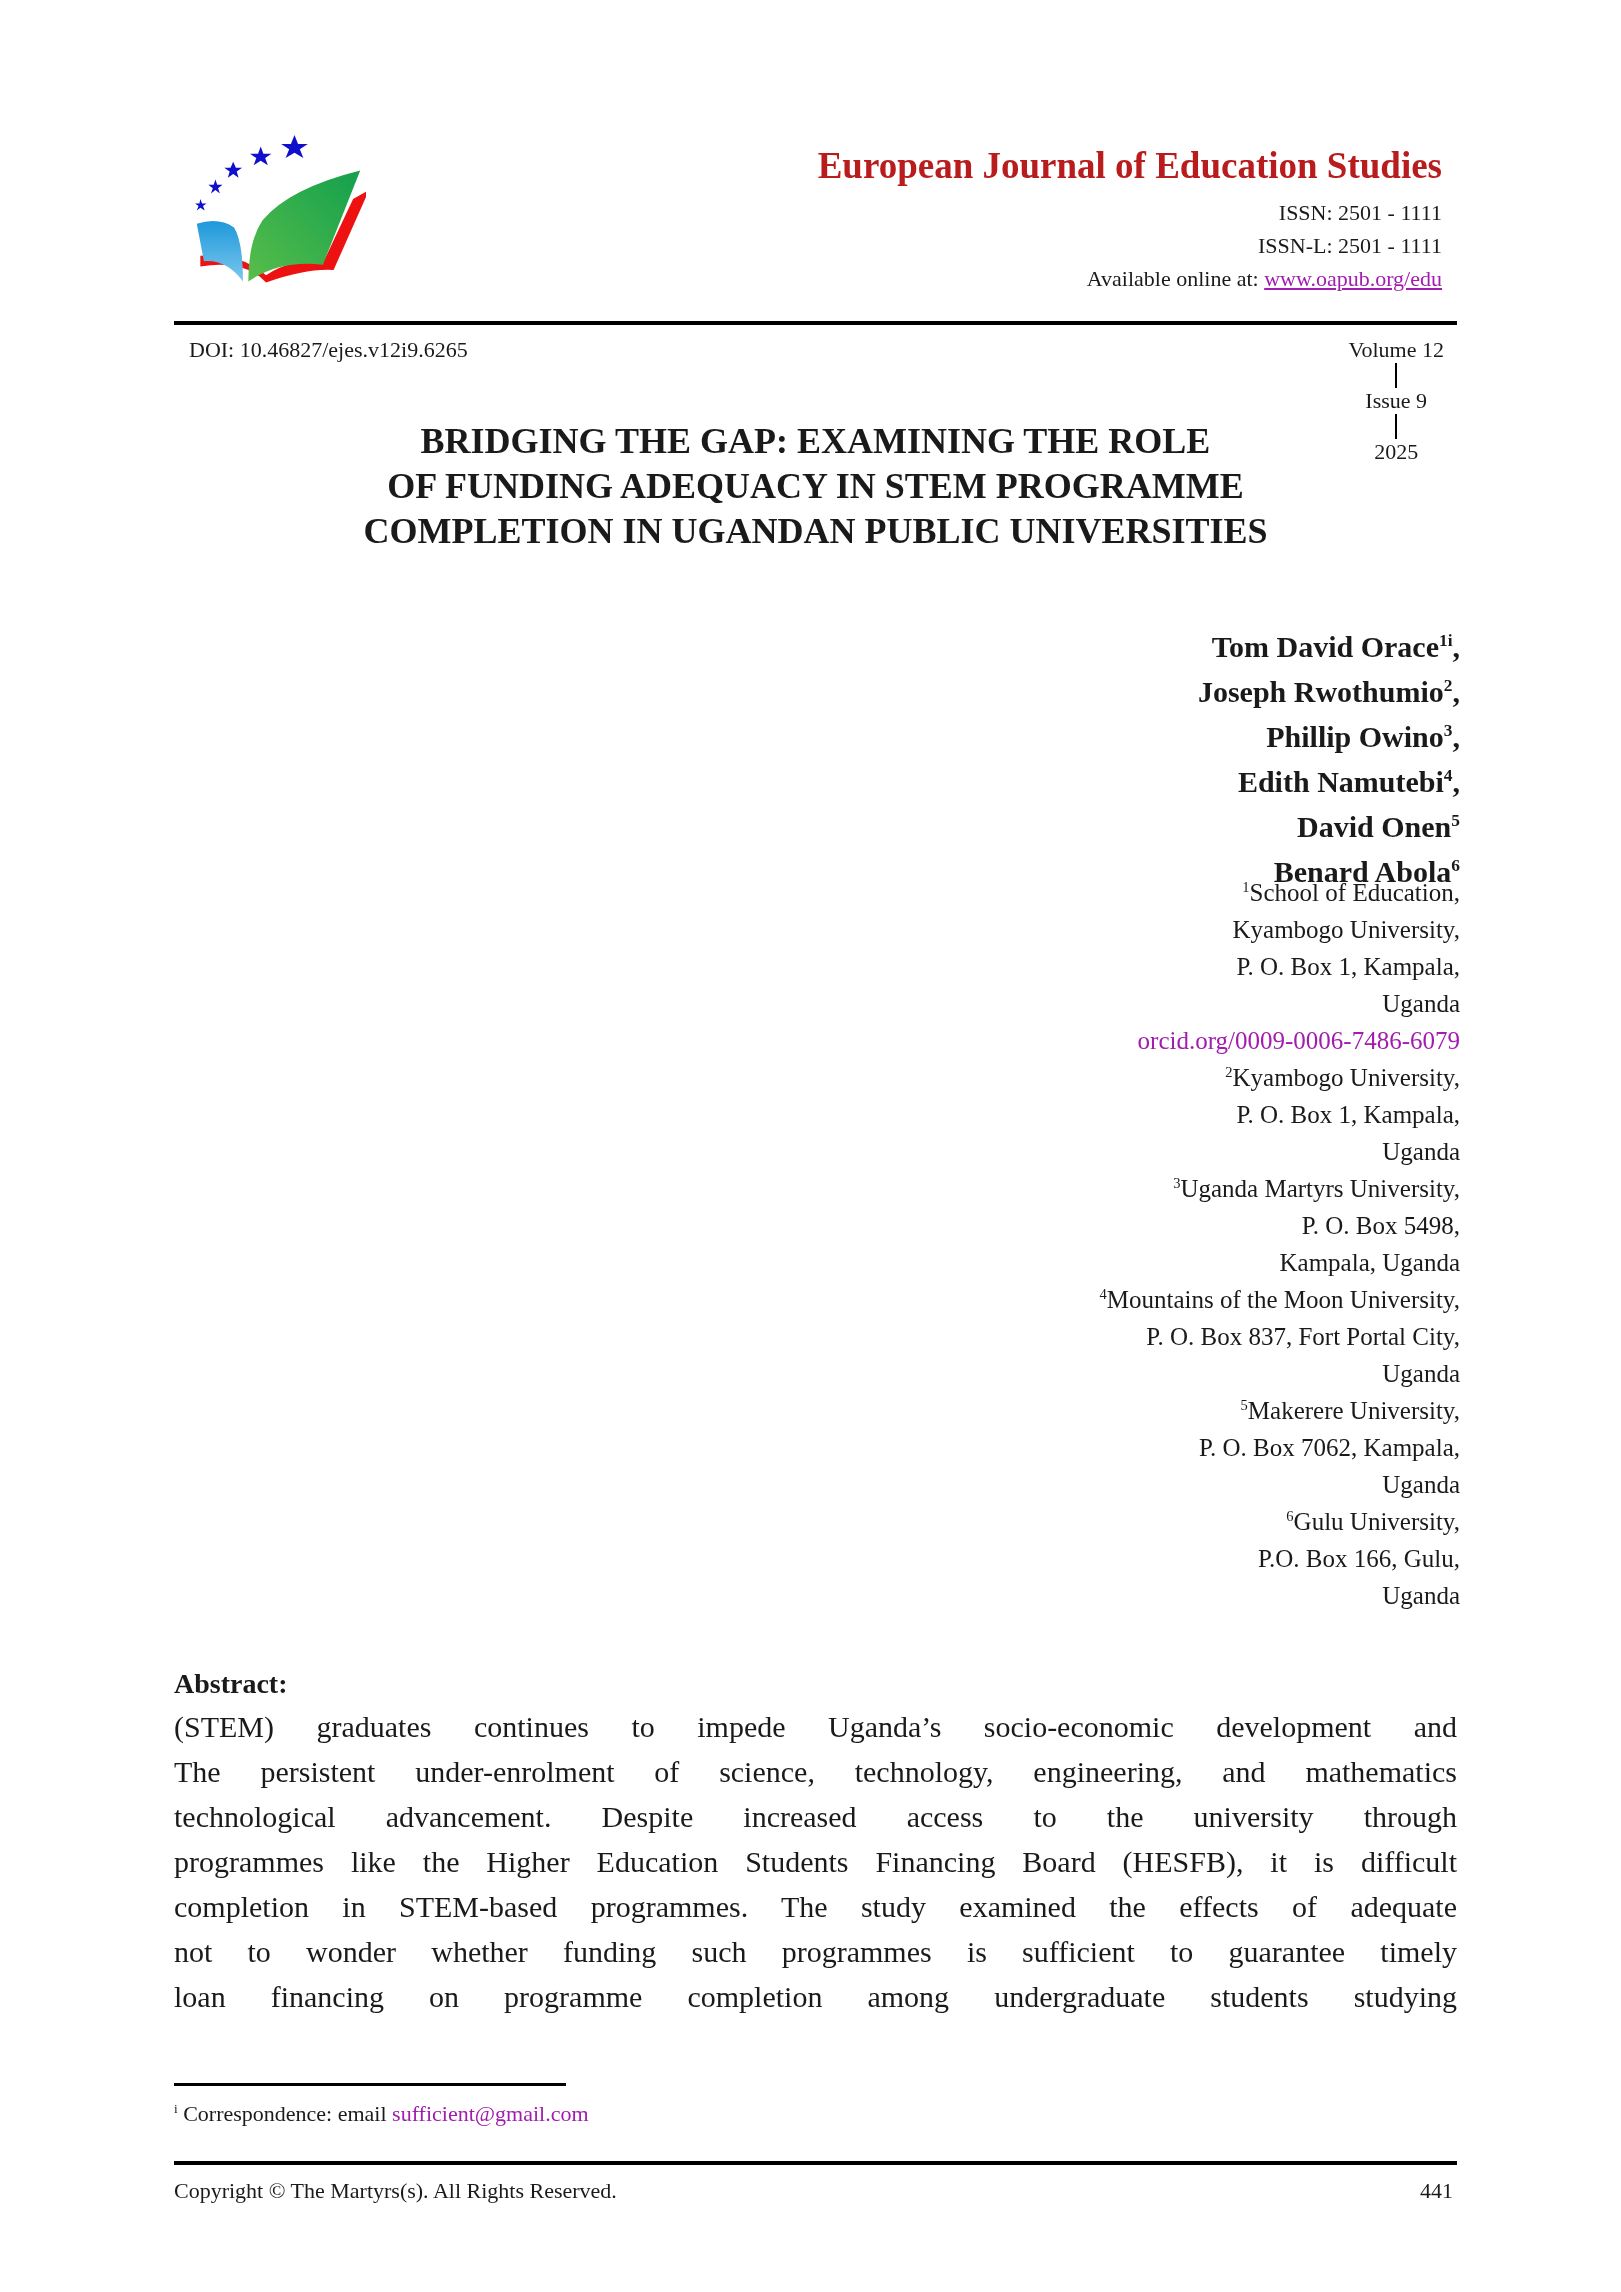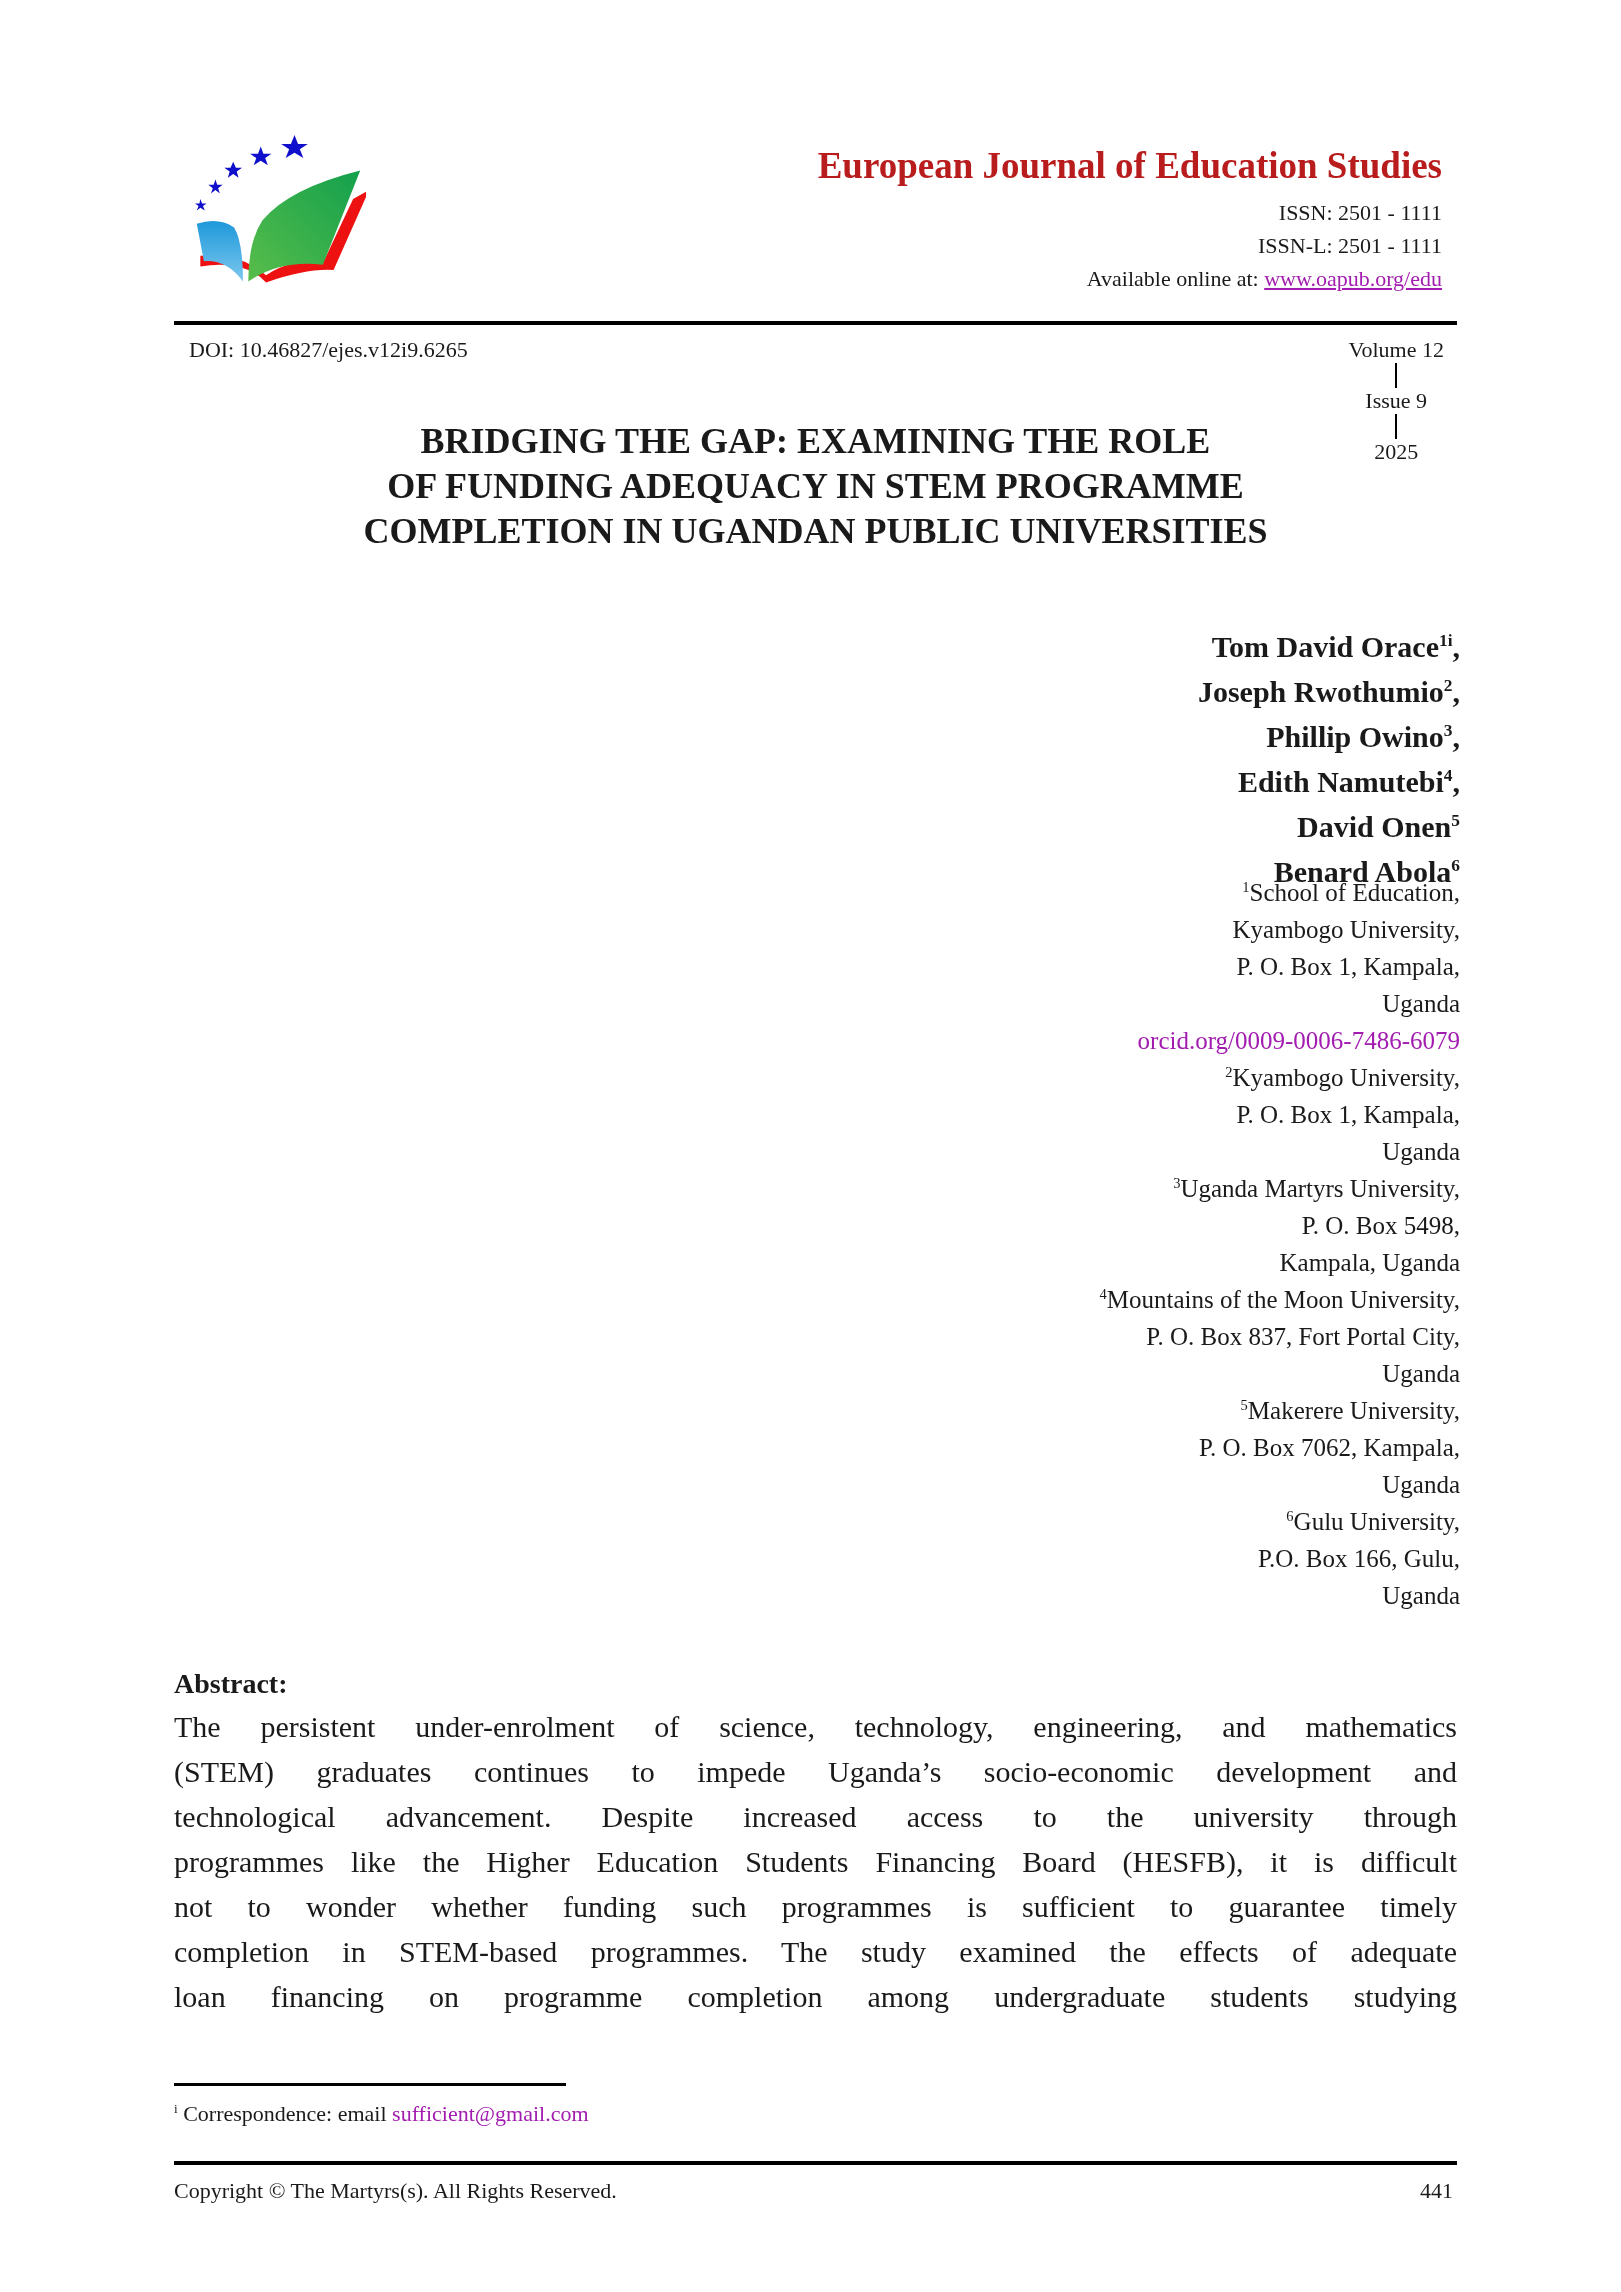--- a/index.html
+++ b/index.html
@@ -140,26 +140,26 @@
   <div><sup>5</sup><span>Makerere University,</span></div>
   <div>P. O. Box 7062, Kampala,</div>
   <div>Uganda</div>
   <div><sup>6</sup><span>Gulu University,</span></div>
   <div>P.O. Box 166, Gulu,</div>
   <div>Uganda</div>
 </div>
 
 <div id="abstract-heading" class="abs">Abstract:</div>
 <div id="abstract-body" class="abs">
+  <div>(STEM) graduates continues to impede Uganda’s socio-economic development and</div>
   <div>The persistent under-enrolment of science, technology, engineering, and mathematics</div>
-  <div>(STEM) graduates continues to impede Uganda’s socio-economic development and</div>
   <div>technological advancement. Despite increased access to the university through</div>
   <div>programmes like the Higher Education Students Financing Board (HESFB), it is difficult</div>
+  <div>completion in STEM-based programmes. The study examined the effects of adequate</div>
   <div>not to wonder whether funding such programmes is sufficient to guarantee timely</div>
-  <div>completion in STEM-based programmes. The study examined the effects of adequate</div>
   <div>loan financing on programme completion among undergraduate students studying</div>
 </div>
 
 <div id="rule-foot-short" class="abs rule"></div>
 <div id="footnote" class="abs">
   <sup>i</sup><span> Correspondence: email </span><a class="blue">sufficient@gmail.com</a>
 </div>
 
 <div id="rule-bottom" class="abs rule"></div>
 <div id="copyright" class="abs">Copyright © The Martyrs(s). All Rights Reserved.</div>

